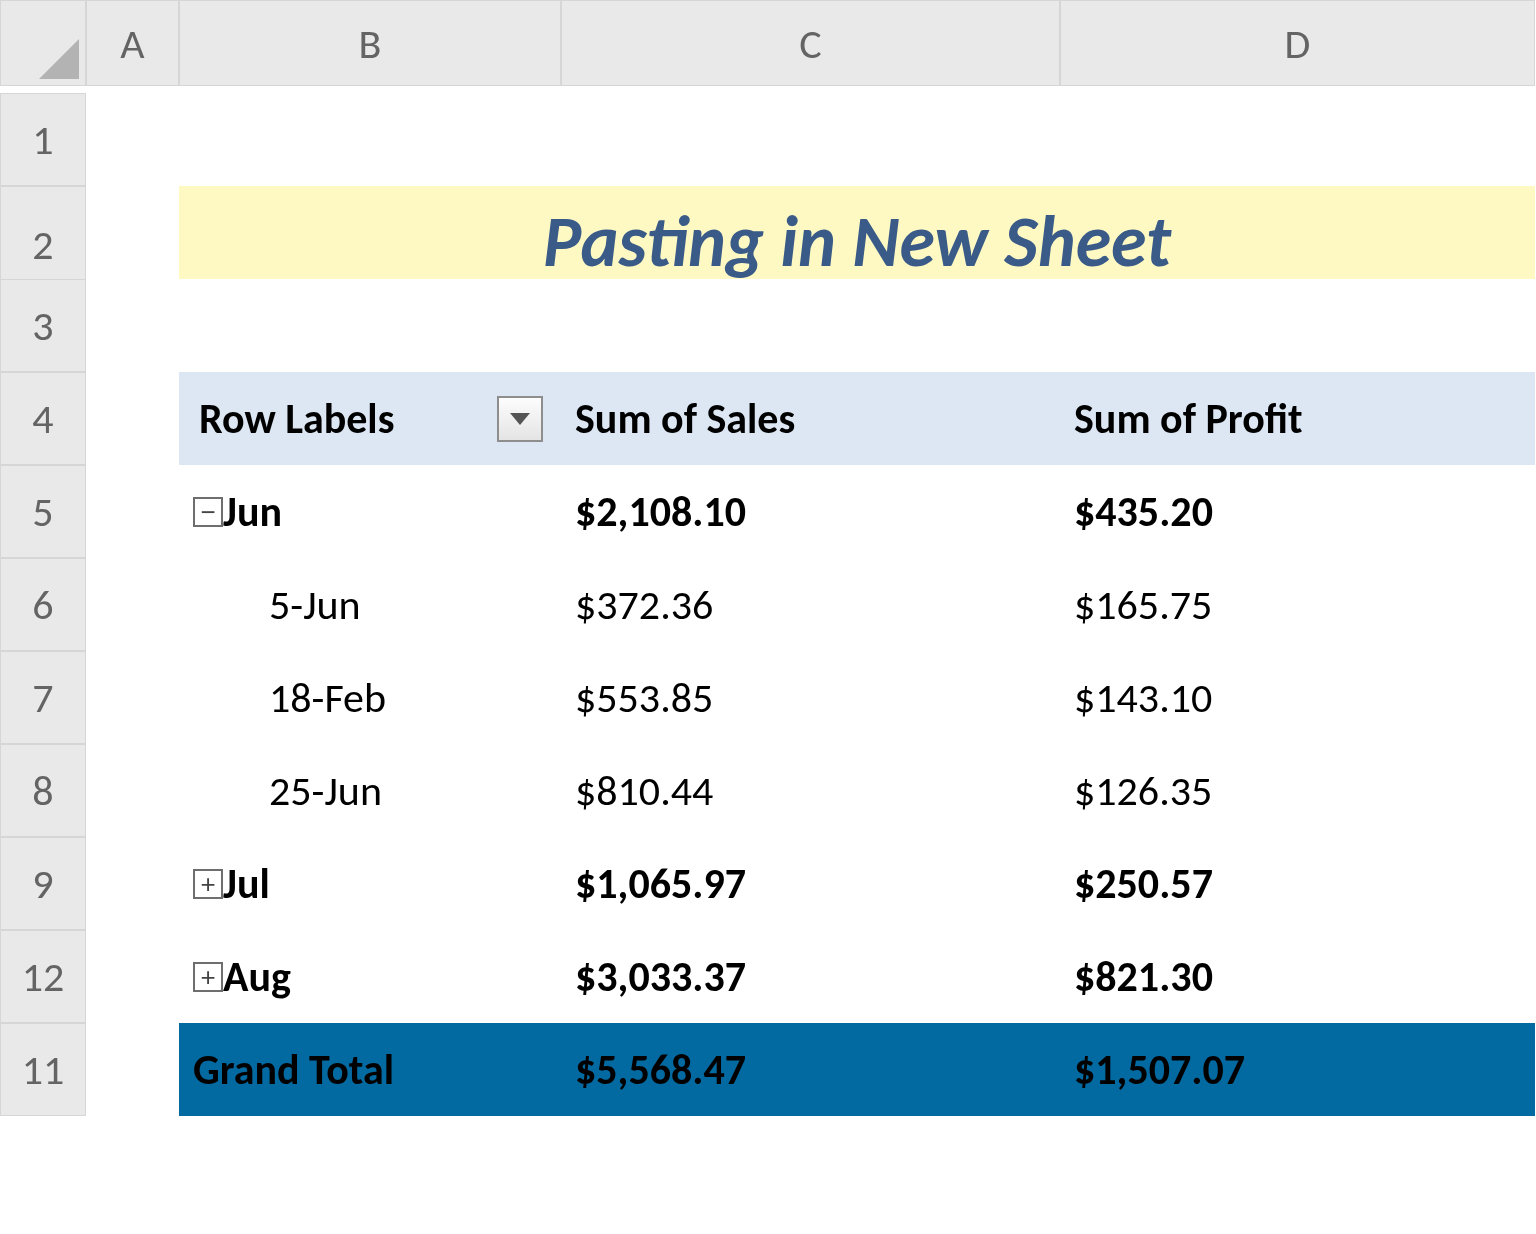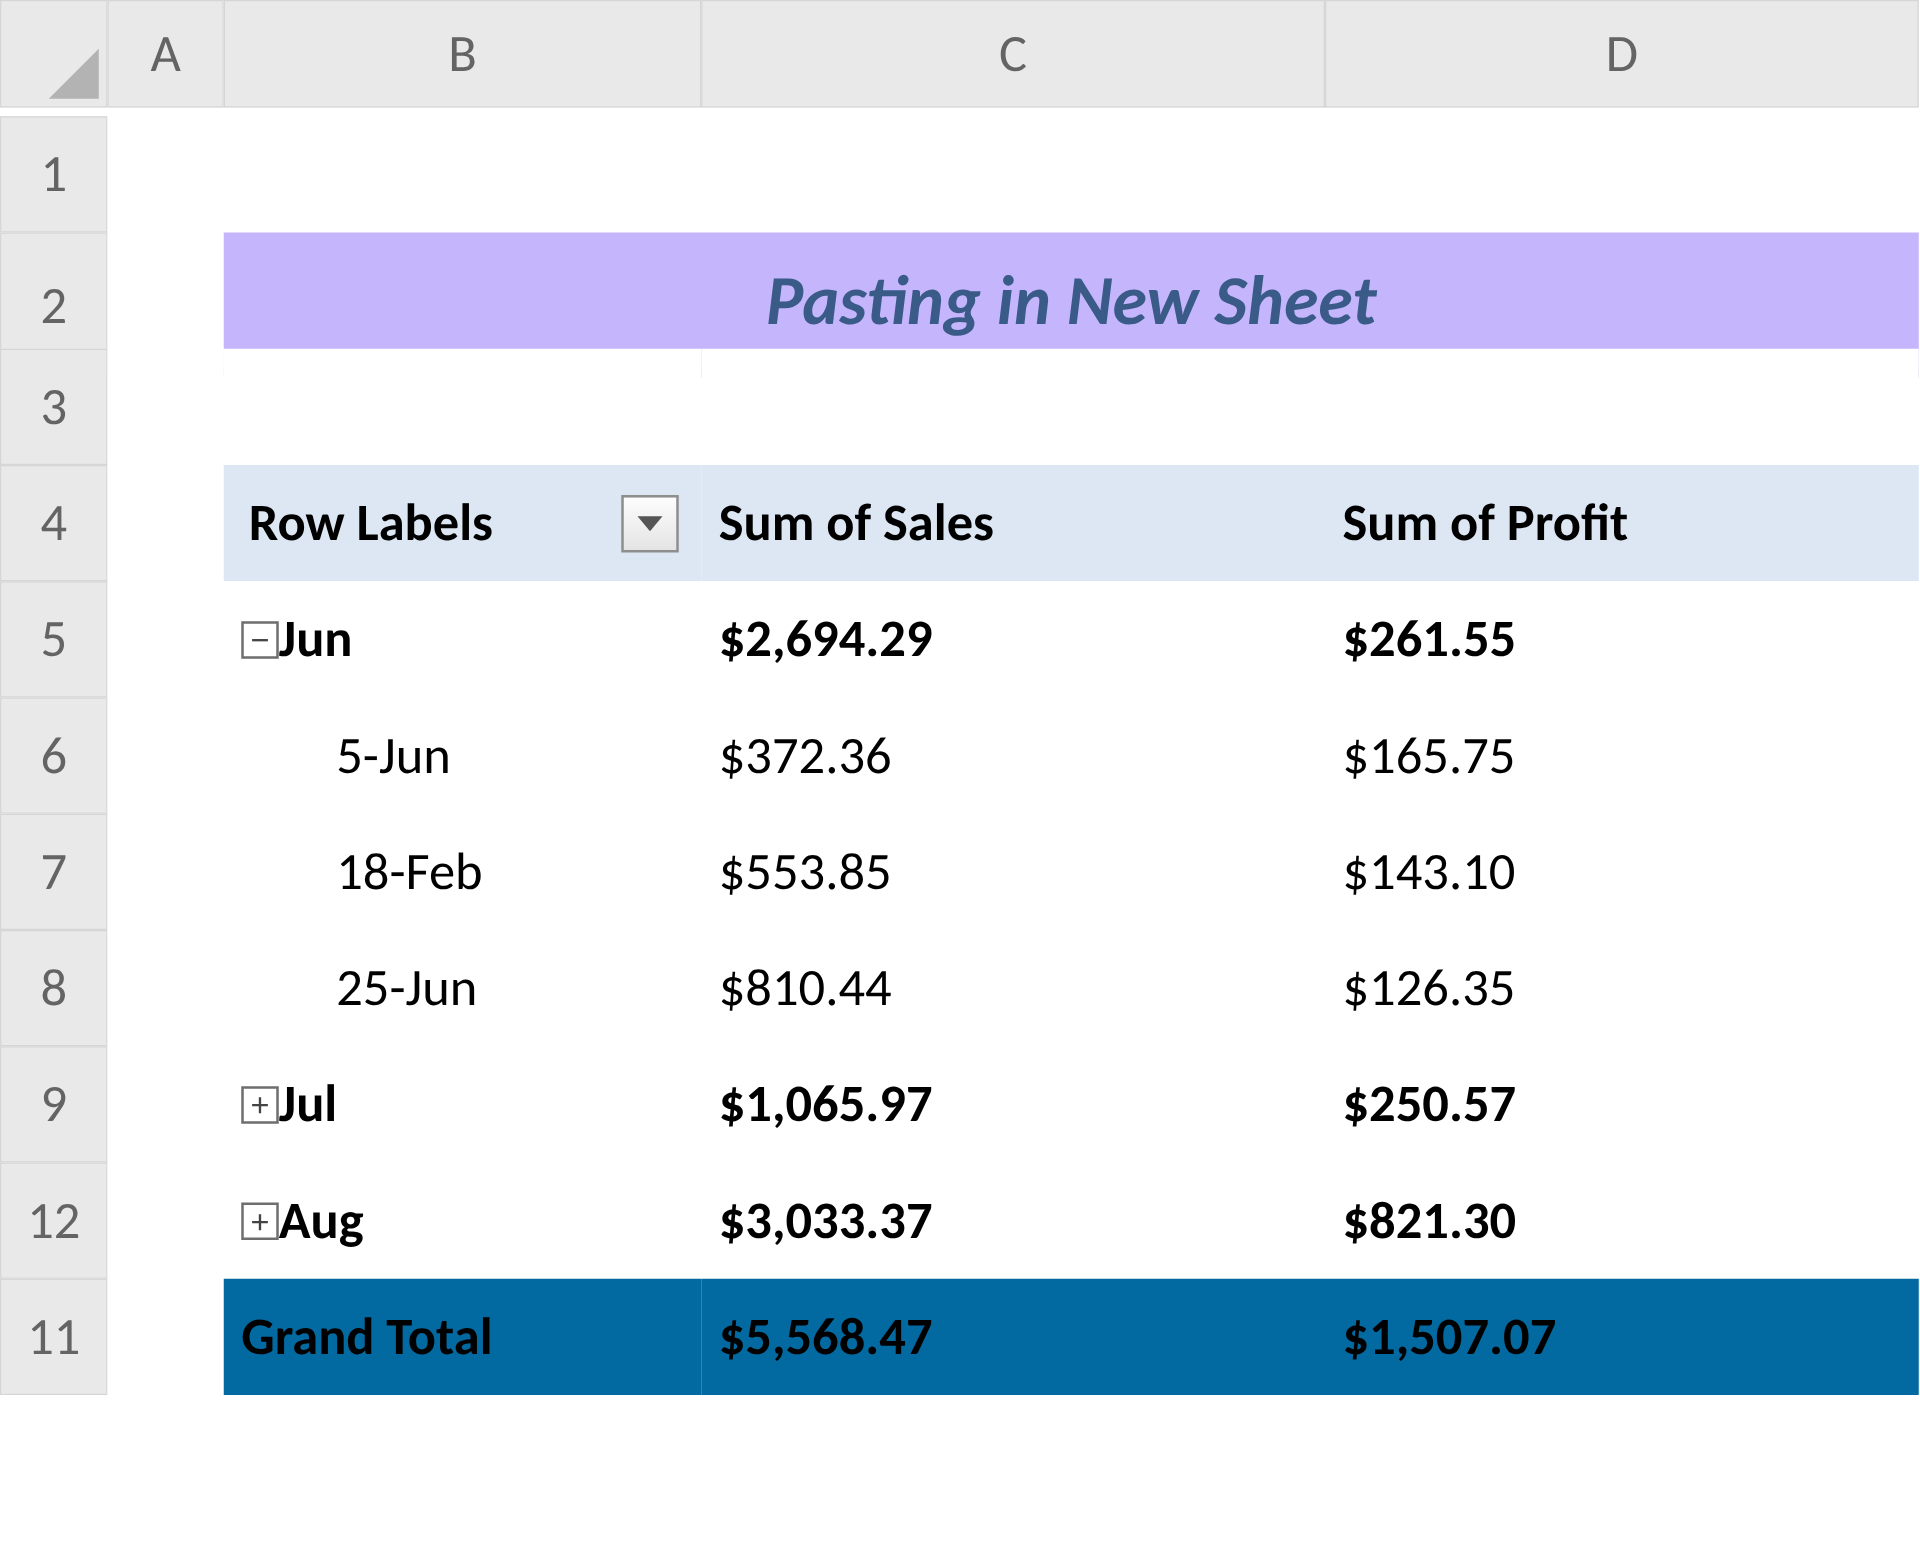--- a/index.html
+++ b/index.html
@@ -40,27 +40,27 @@
     width: 0; height: 0;
     border-style: solid;
     border-width: 0 0 40px 40px;
     border-color: transparent transparent #b3b3b3 transparent;
   }
   
   .data { background: #fff; border: none; }
   
   .title-wrap {
     grid-column: 3 / span 3;
-    background: #c4b5fd;
+    background: #fef9c3;
     border-bottom: 6px solid #8aa9d1;
     justify-content: center;
     color: #3a5b88;
     font-style: italic;
     font-weight: bold;
-    font-size: 56px;
+    font-size: 72px;
     padding: 0;
     height: 100%;
   }
   .row-2 { height: 116px; }
   
   .pv-hdr {
     background: #dce7f3;
     font-weight: bold;
     font-size: 42px;
     border-top: none;
@@ -143,22 +143,22 @@
   </div>
   <div class="cell data nogrid pv-hdr ccol">Sum of Sales</div>
   <div class="cell data nogrid pv-hdr dcol">Sum of Profit</div>
 
   <div class="cell hdr">5</div>
   <div class="cell data nogrid"></div>
   <div class="cell data nogrid pv-row lbl bold rule-blue">
     <span class="exp-btn">−</span>
     <span>Jun</span>
   </div>
-  <div class="cell data nogrid pv-row num bold rule-blue">$2,694.29</div>
-  <div class="cell data nogrid pv-row num bold rule-blue">$261.55</div>
+  <div class="cell data nogrid pv-row num bold rule-blue">$2,108.10</div>
+  <div class="cell data nogrid pv-row num bold rule-blue">$435.20</div>
 
   <div class="cell hdr">6</div>
   <div class="cell data nogrid"></div>
   <div class="cell data nogrid pv-row lbl indent">5-Jun</div>
   <div class="cell data nogrid pv-row num">$372.36</div>
   <div class="cell data nogrid pv-row num">$165.75</div>
 
   <div class="cell hdr">7</div>
   <div class="cell data nogrid"></div>
   <div class="cell data nogrid pv-row lbl indent">18-Feb</div>

